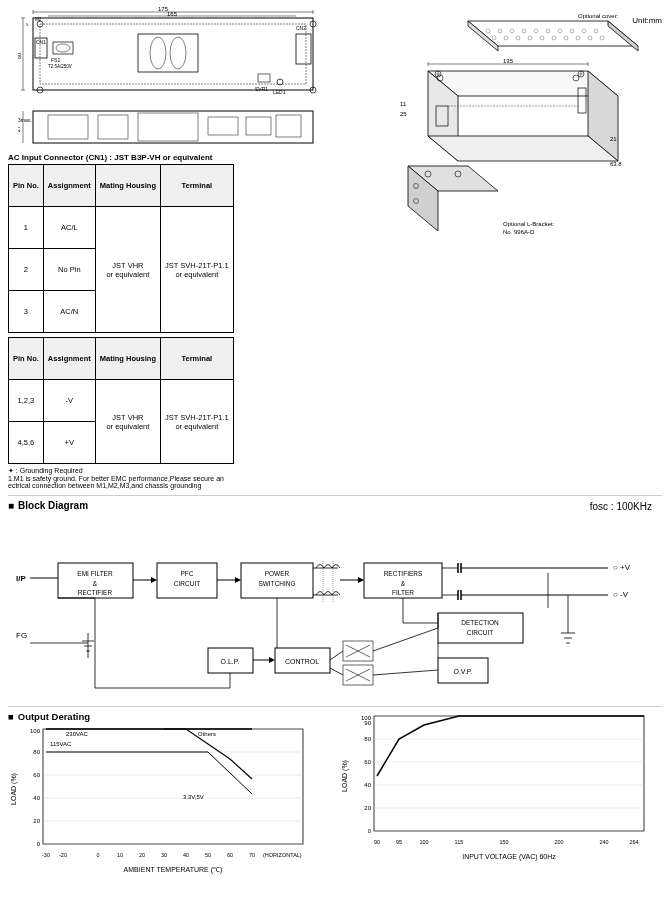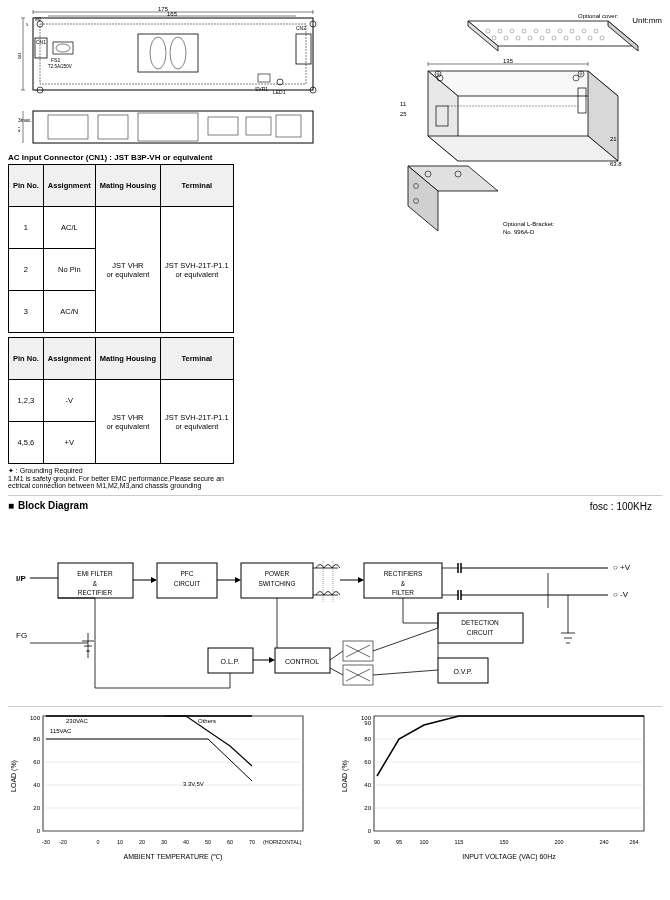--- a/index.html
+++ b/index.html
@@ -465,20 +465,21 @@
       <line x1="222" y1="175" x2="87" y2="175" stroke="#000" stroke-width="0.8"></line>
       <line x1="87" y1="175" x2="87" y2="85" stroke="#000" stroke-width="0.8"></line>
       <line x1="87" y1="85" x2="50" y2="85" stroke="#000" stroke-width="0.8"></line>
 
     </svg>
   </div>
 
   <div class="charts-row">
 
     <div class="chart-container">
+      <div class="chart-title">Output Derating</div>
       <svg width="318" height="155" viewBox="0 0 318 155">
 
         <rect x="35" y="5" width="260" height="115" fill="none" stroke="#000" stroke-width="0.8"></rect>
 
         <text x="32" y="122" font-size="6" text-anchor="end" fill="#000">0</text>
         <text x="32" y="99" font-size="6" text-anchor="end" fill="#000">20</text>
         <text x="32" y="76" font-size="6" text-anchor="end" fill="#000">40</text>
         <text x="32" y="53" font-size="6" text-anchor="end" fill="#000">60</text>
         <text x="32" y="30" font-size="6" text-anchor="end" fill="#000">80</text>
         <text x="32" y="9" font-size="6" text-anchor="end" fill="#000">100</text>

